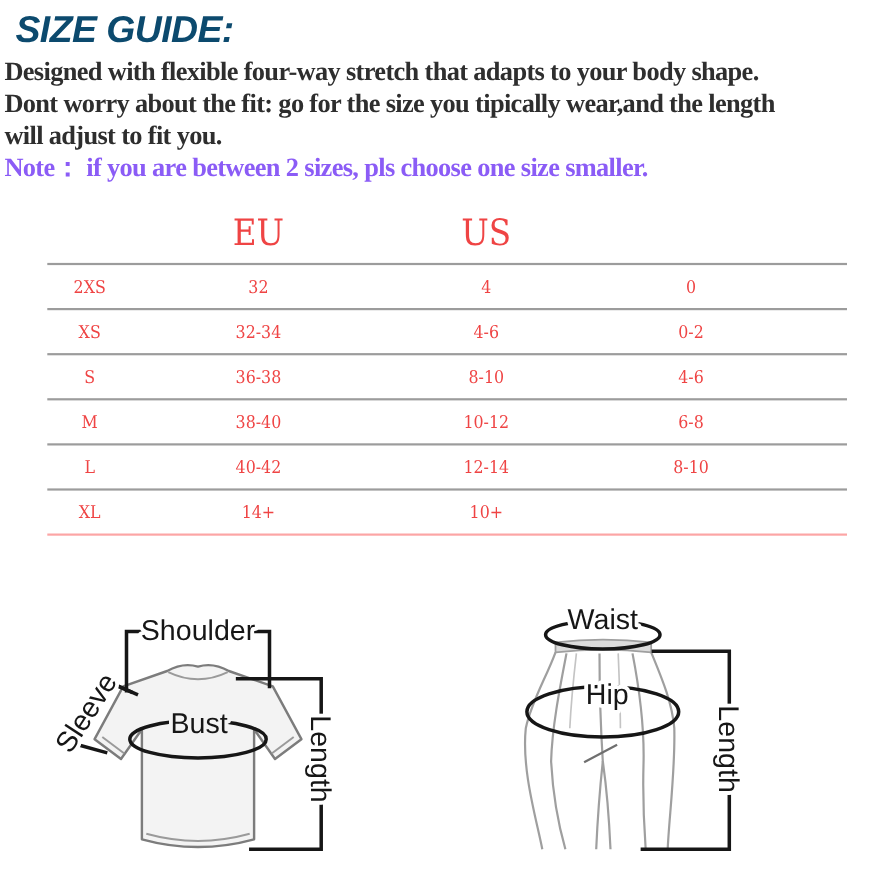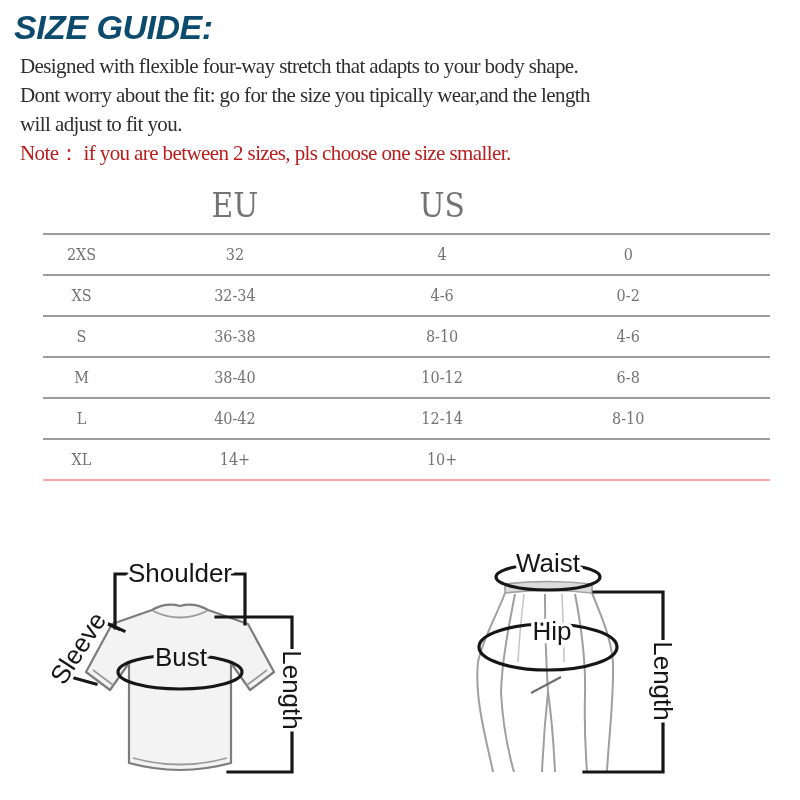--- a/index.html
+++ b/index.html
@@ -1,26 +1,26 @@
 <!DOCTYPE html>
 <html><head>
 <meta charset="utf-8">
 <style>
   html,body{margin:0;padding:0;background:#fff;}
   .page{position:relative;width:800px;height:800px;background:#ffffff;overflow:hidden;
         font-family:"Liberation Serif",serif;}
   .title{position:absolute;left:14px;top:8px;margin:0;
          font-family:"Liberation Sans",sans-serif;font-style:italic;font-weight:bold;
          font-size:34px;letter-spacing:-0.5px;color:#0c4a6e;white-space:nowrap;}
-  .desc{position:absolute;left:20px;top:52px;font-size:21px;line-height:29px;
-        color:#2e2e2e;letter-spacing:-0.6px;white-space:nowrap;}
-  .note{color:#b91c1c;}
+  .desc{position:absolute;left:4px;top:52px;font-size:24px;line-height:29px;
+        color:#2e2e2e;letter-spacing:-0.6px;white-space:nowrap;font-weight:bold;}
+  .note{color:#8b5cf6;}
   
-  .tbl{position:absolute;left:43px;top:177px;width:727px;
-       font-family:"DejaVu Serif",serif;font-stretch:condensed;color:#737373;}
+  .tbl{position:absolute;left:43px;top:183px;width:727px;
+       font-family:"DejaVu Serif",serif;font-stretch:condensed;color:#ef4444;}
   .trow{display:grid;grid-template-columns:10.6% 31.6% 25.4% 25.8% 6.6%;
         height:39px;align-items:center;text-align:center;font-size:16px;
         border-top:2px solid #9c9c9c;}
   .trow.thead{height:56px;border-top:none;font-size:33px;}
   .tbl .trow:last-child{border-bottom:2px solid #fca5a5;}
   
   .diag{position:absolute;left:0;top:530px;width:800px;height:270px;}
   .shirt{fill:#f3f3f3;stroke:#7c7c7c;stroke-width:2.2;stroke-linejoin:round;}
   .thin{fill:none;stroke:#9a9a9a;stroke-width:1.8;}
   .meas{fill:none;stroke:#161616;stroke-width:3.2;stroke-linecap:square;}

